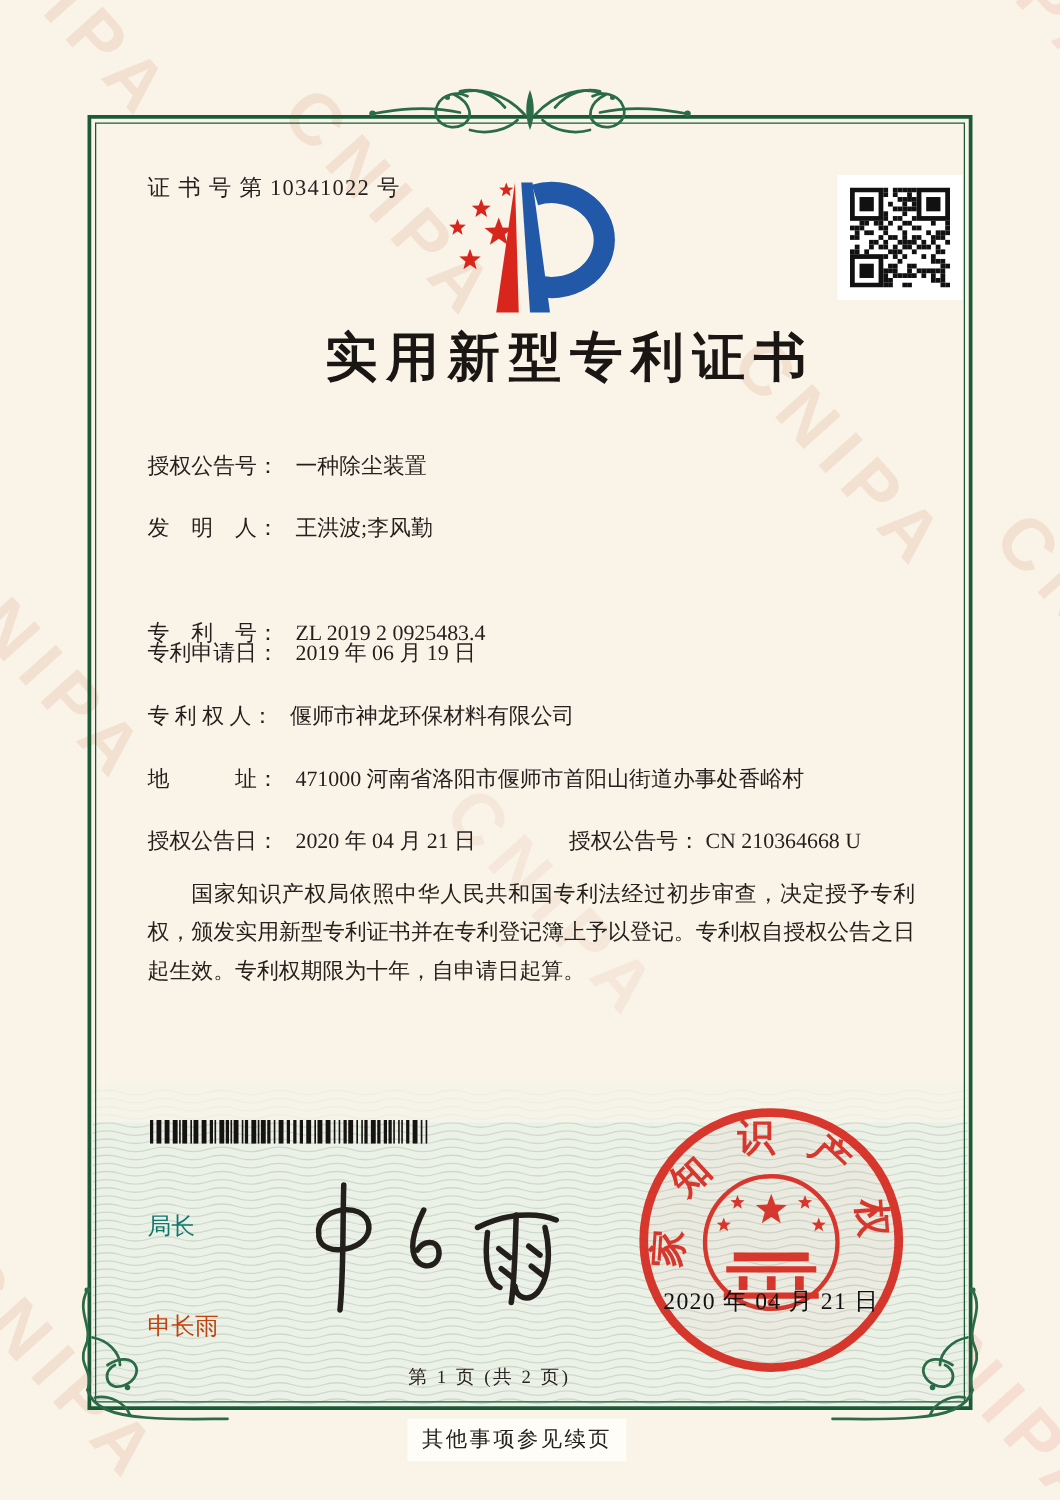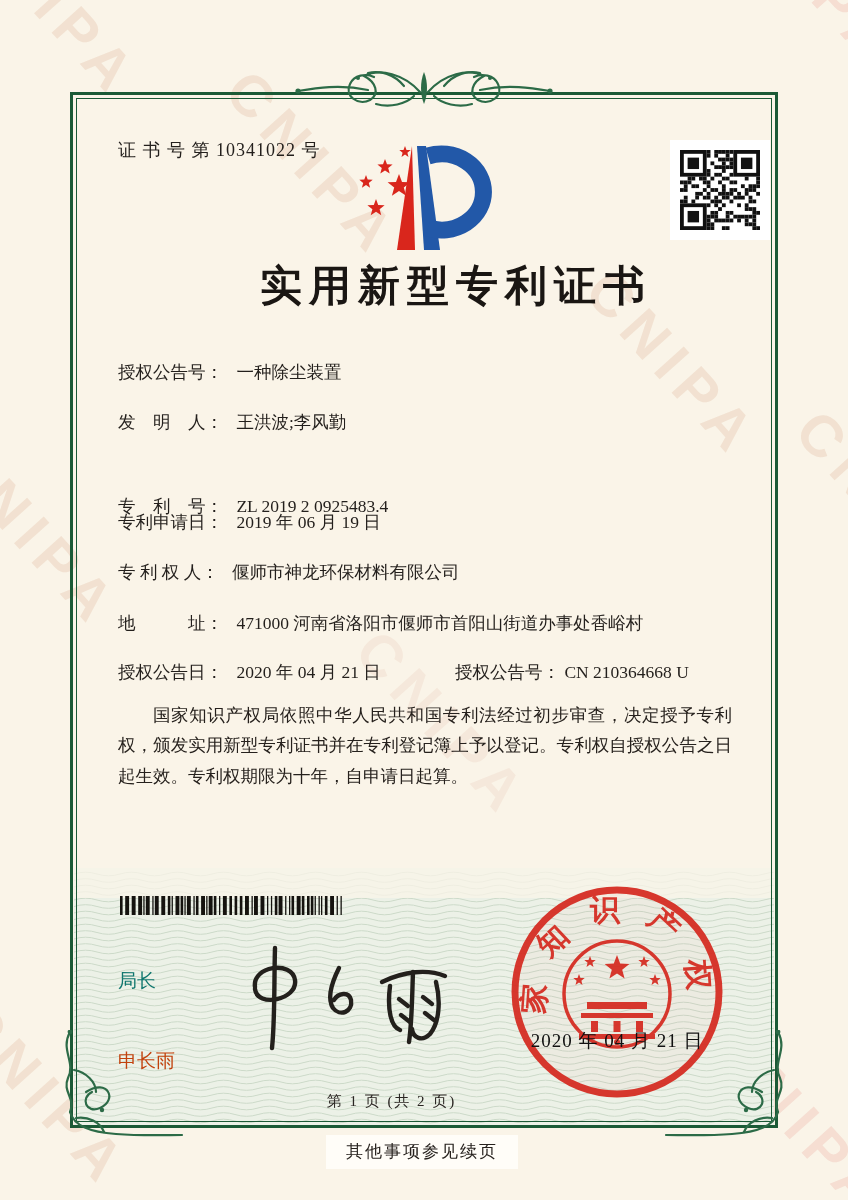--- a/index.html
+++ b/index.html
@@ -62,21 +62,21 @@
   #seal-date{
     position:absolute; left:503px; top:1028px; width:228px; text-align:center;
     font-size:19px; letter-spacing:1px; color:#111; z-index:6;
   }
   
   #page-indicator{
     position:absolute; left:0; top:1092px; width:783px; text-align:center;
     font-size:15px; letter-spacing:2px; color:#2a2522;
   }
   #note-box{
-    position:absolute; left:326px; top:1135px; width:192px; height:34px;
+    position:absolute; left:326px; top:1135px; width:175px; height:34px;
     background:#fffdf8; text-align:center; line-height:34px;
     font-size:17px; letter-spacing:2px; color:#26211d;
   }
 </style>
 </head>
 <body>
 
 <div id="page">
 
   <div class="wm" style="left:-60px; top:-30px;">CNIPA</div>

